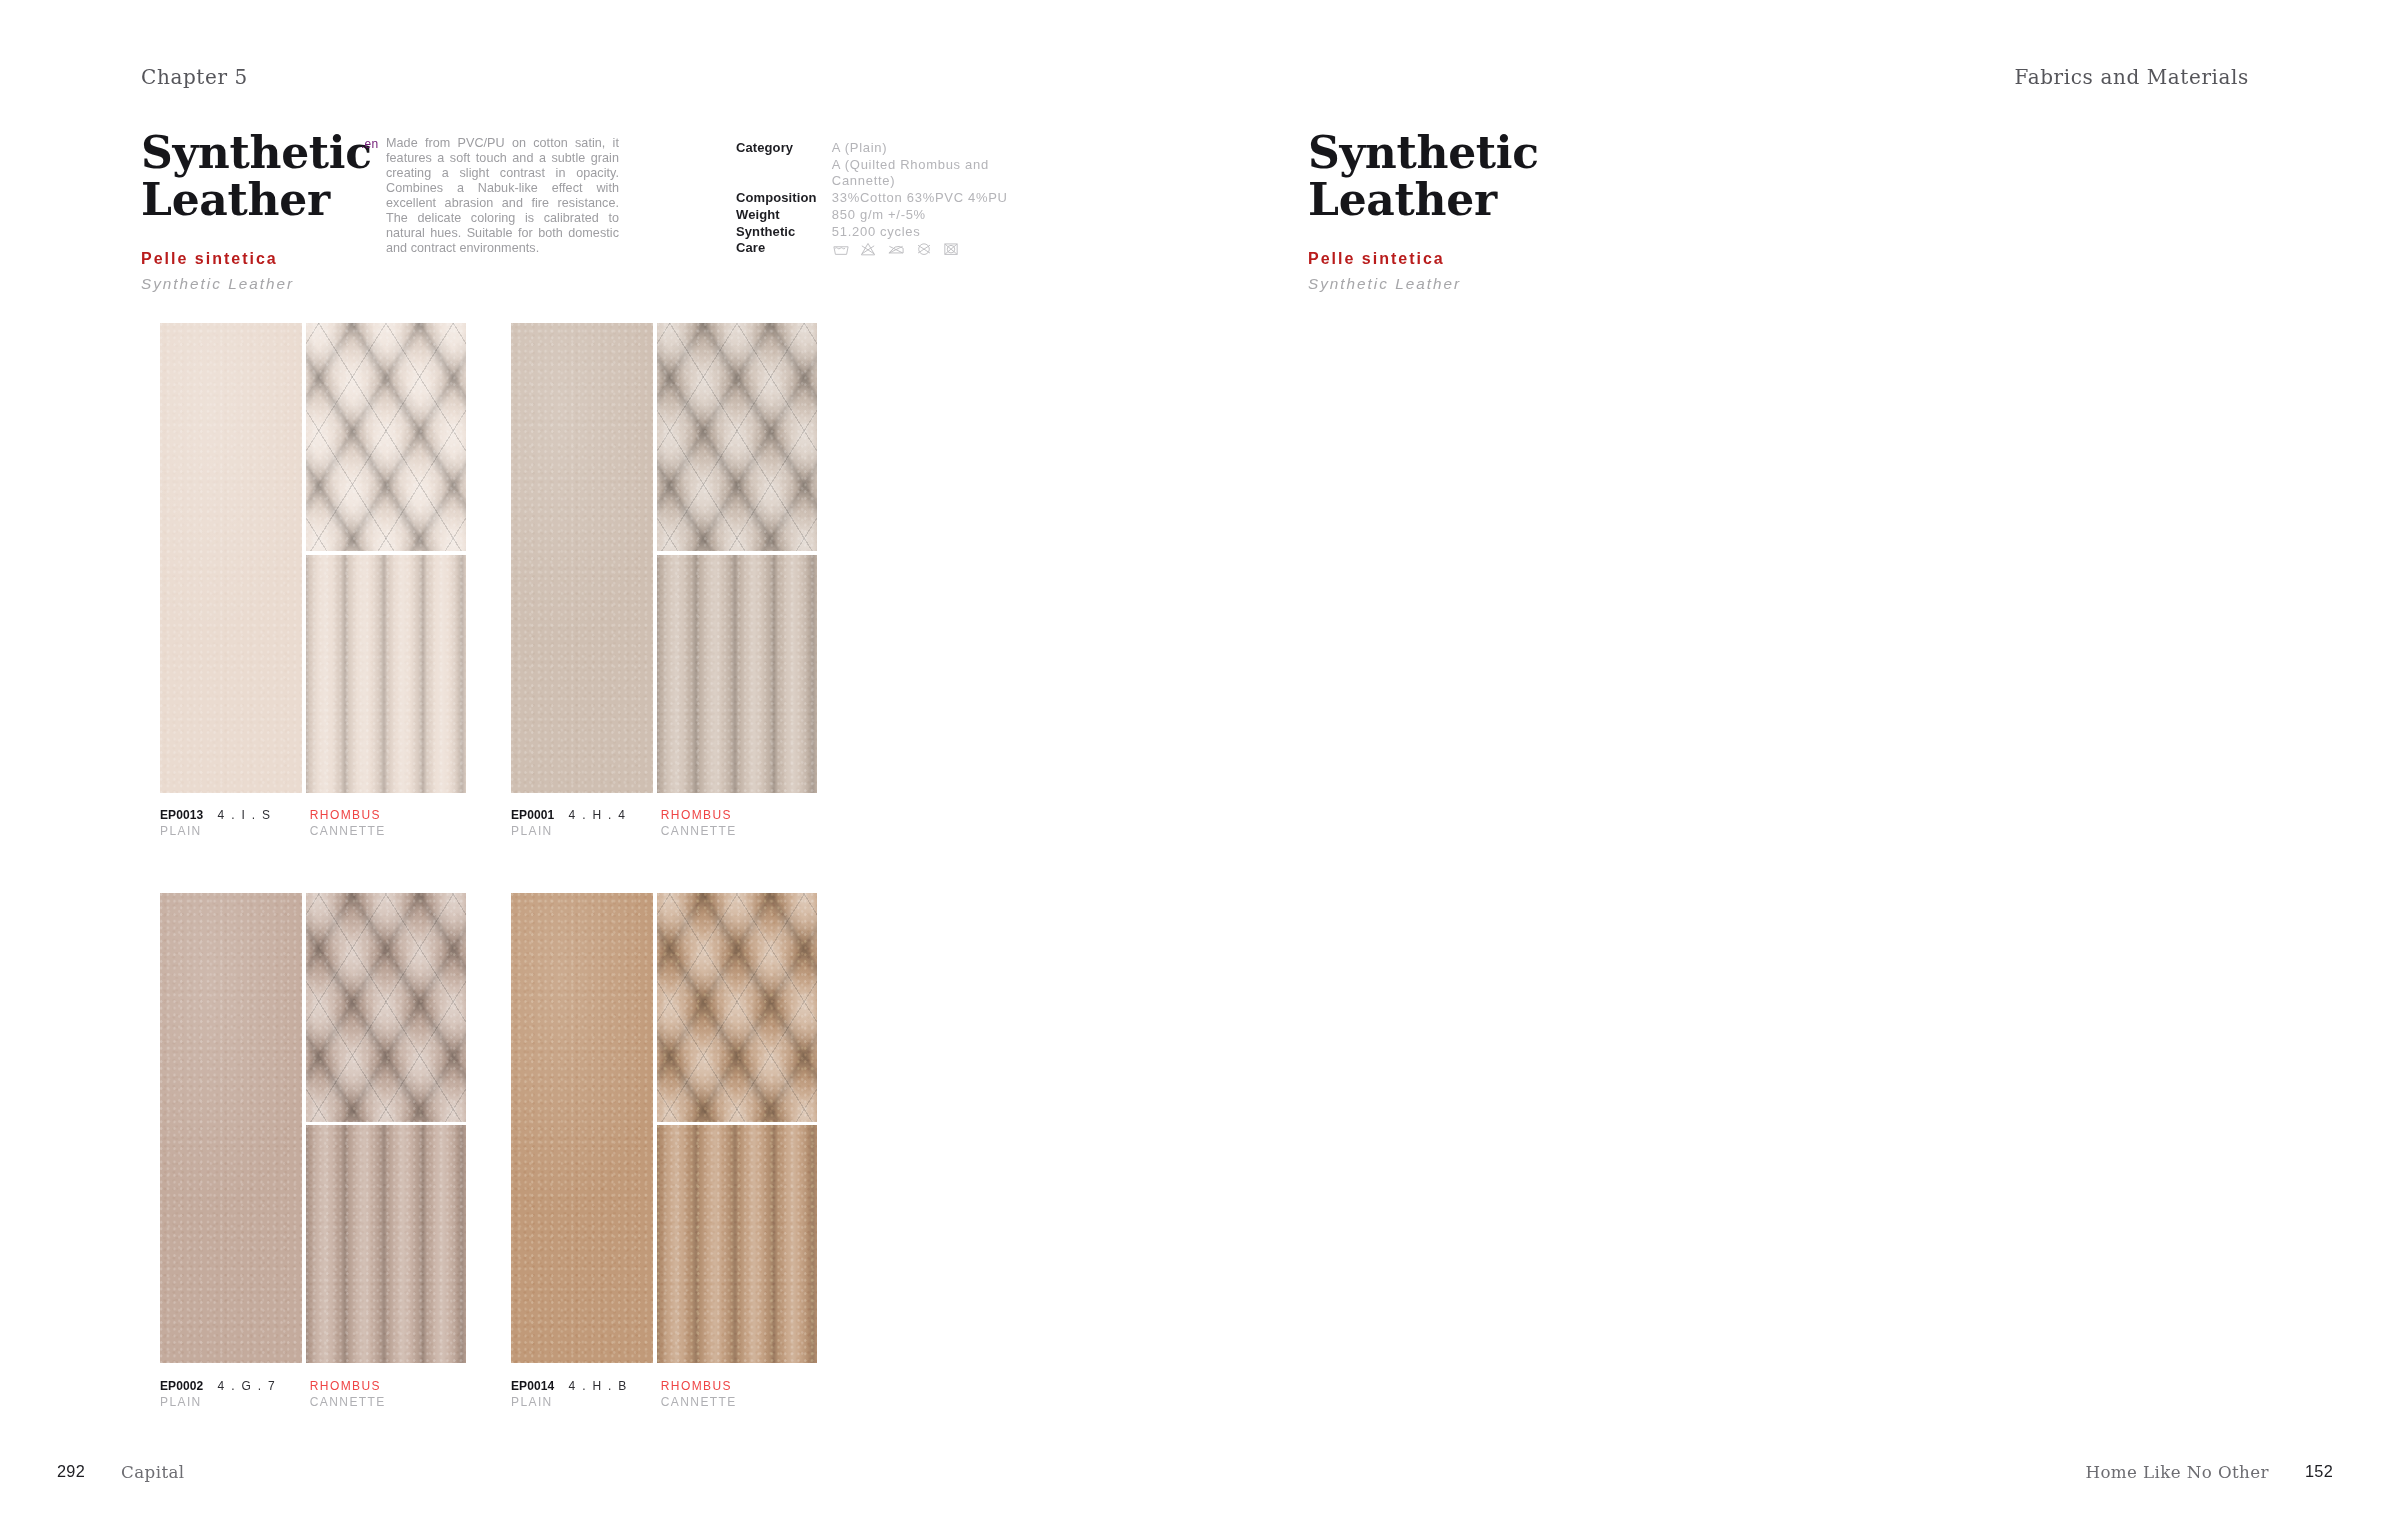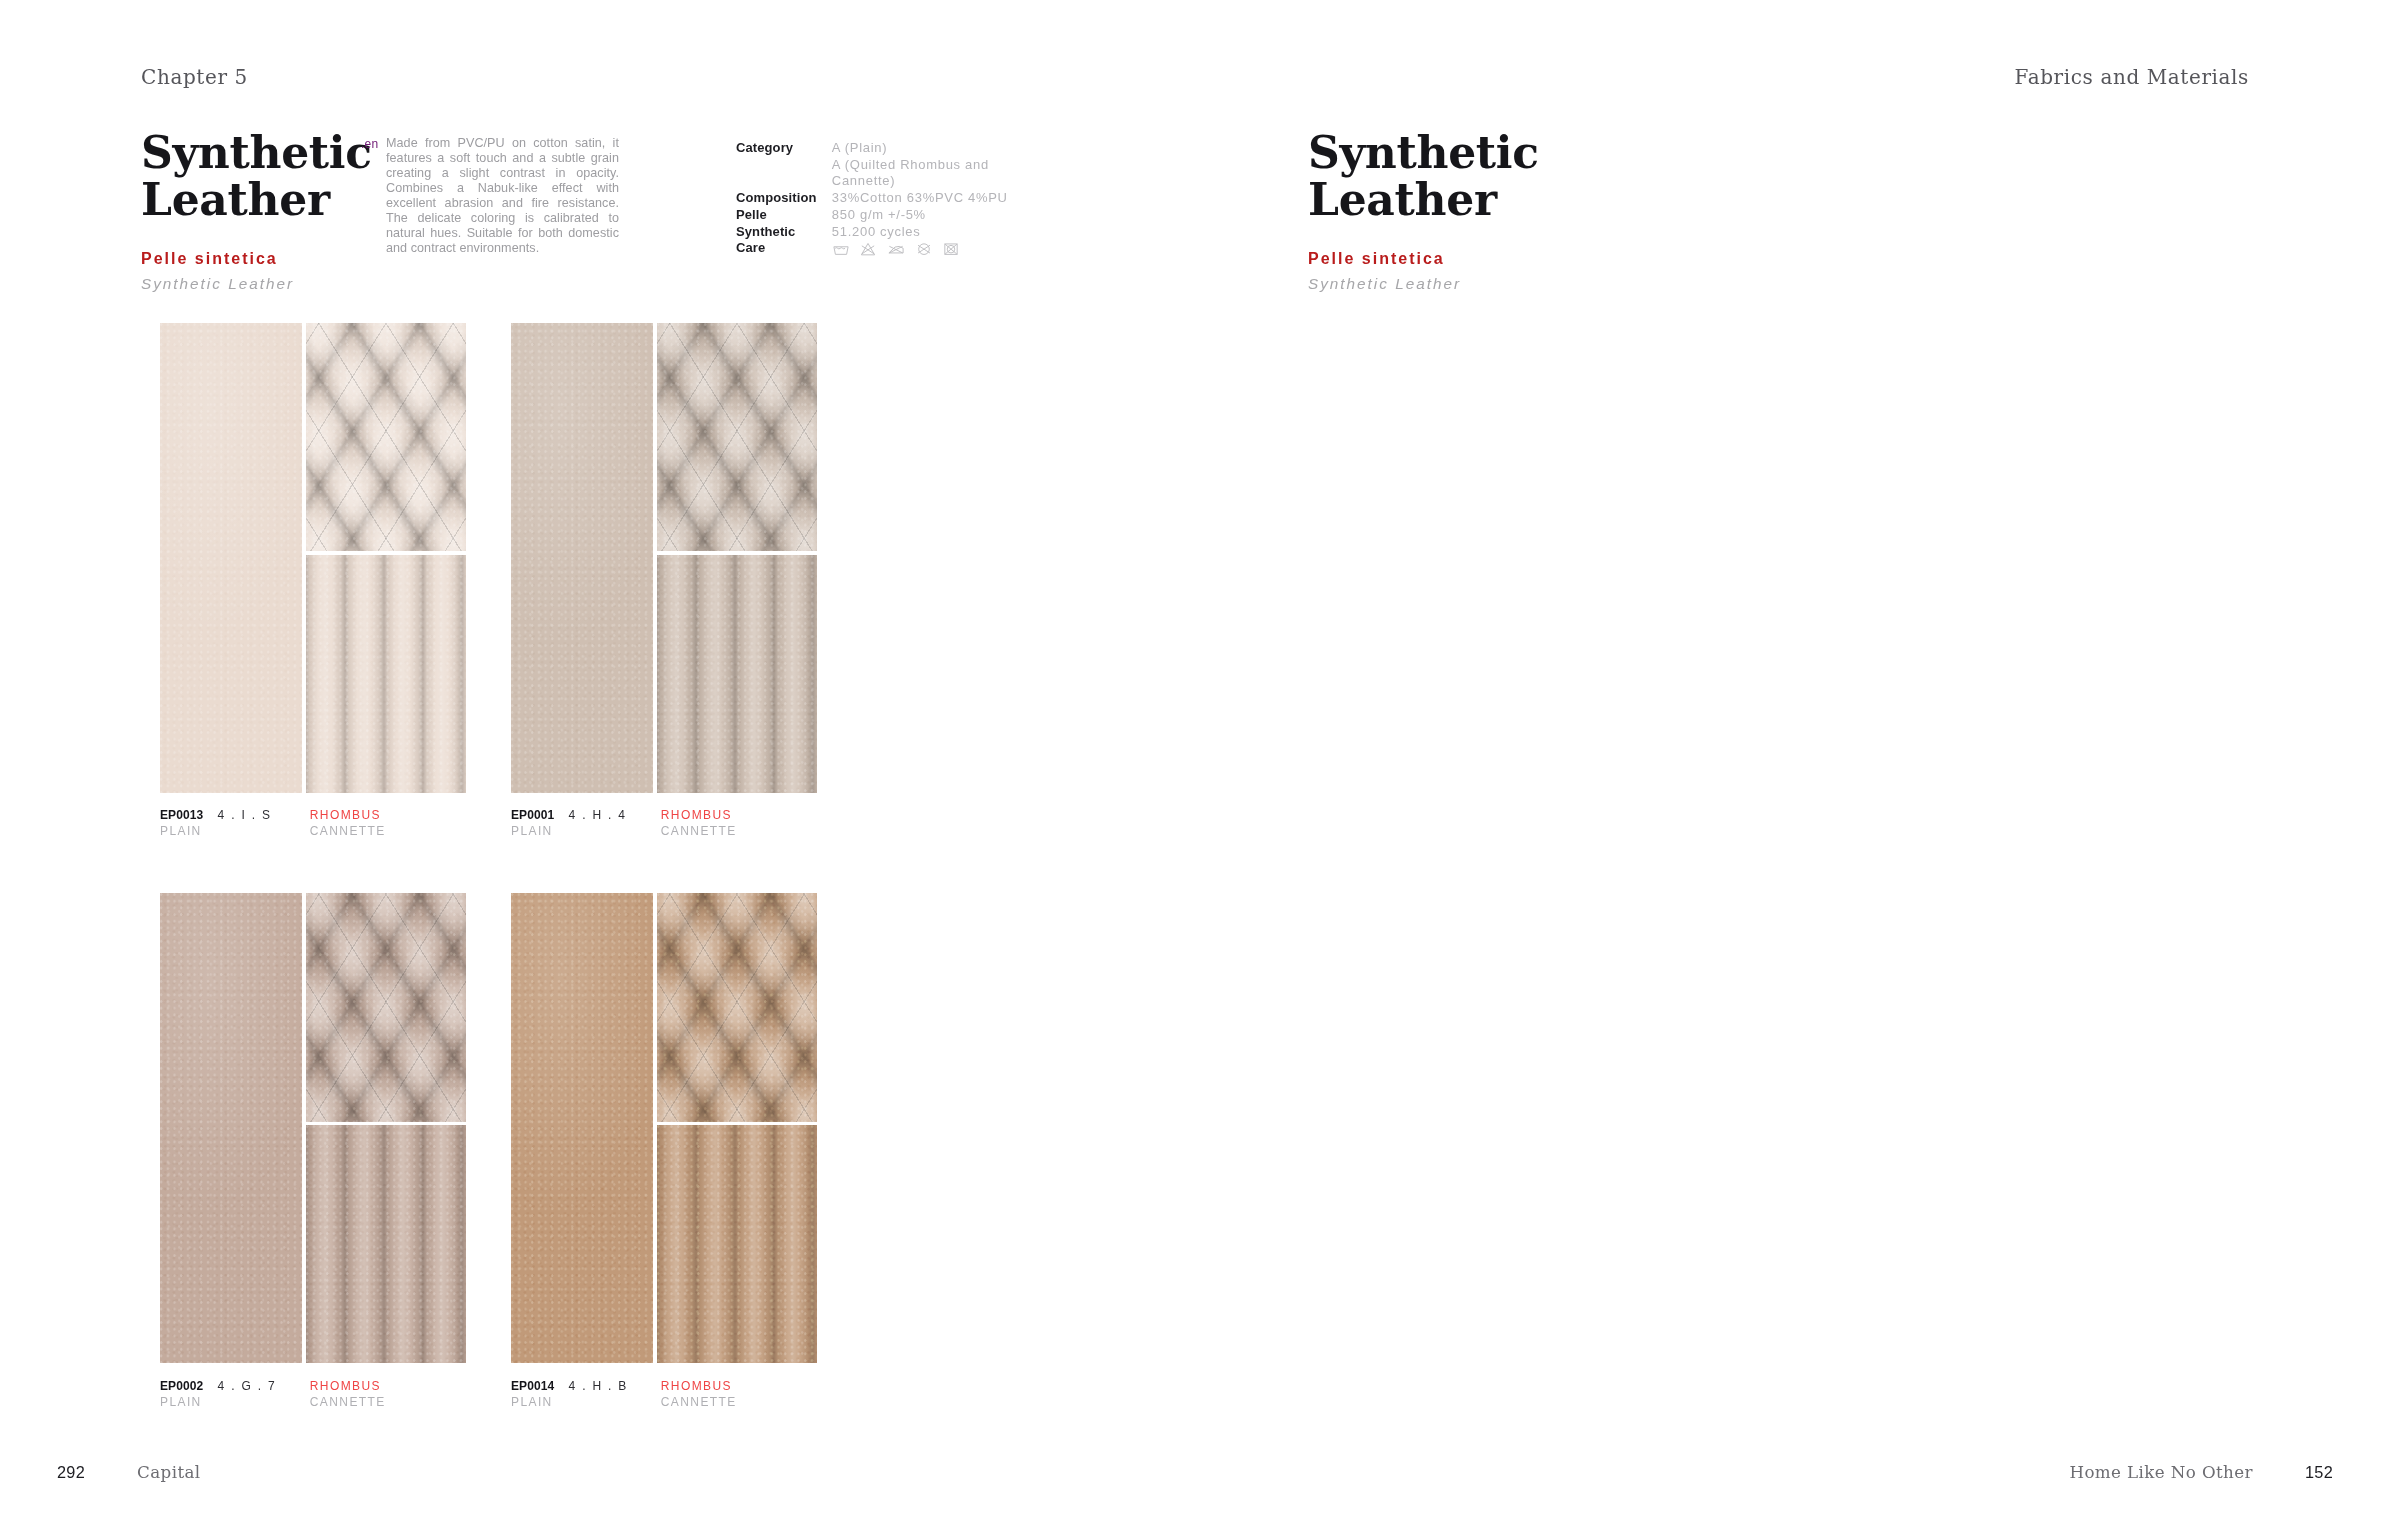--- a/index.html
+++ b/index.html
@@ -276,22 +276,22 @@
     letter-spacing: 1.4px;
     white-space: nowrap;
   }
   .cap-type-top { color: #ef4444; }
 
   
   .footer {
     position: absolute;
     bottom: 54px;
     display: flex;
-    align-items: center;
-    gap: 52px;
+    align-items: flex-start;
+    gap: 36px;
   }
   .footer-left  { left: 57px; }
   .footer-right { right: 57px; }
 
   .folio {
     font-size: 16.3px;
     font-weight: 400;
     color: #1d1d22;
     letter-spacing: 0.3px;
   }
@@ -327,21 +327,21 @@
         <div class="spec-key">Category</div>
         <div class="spec-val">
           <span class="val-line">A (Plain)</span>
           <span class="val-line">A (Quilted Rhombus and</span>
           <span class="val-line">Cannette)</span>
         </div>
         <div class="spec-key">Composition</div>
         <div class="spec-val">
           <span class="val-line">33%Cotton 63%PVC 4%PU</span>
         </div>
-        <div class="spec-key">Pelle</div>
+        <div class="spec-key">Weight</div>
         <div class="spec-val">
           <span class="val-line">850 g/m +/-5%</span>
         </div>
         <div class="spec-key">Synthetic</div>
         <div class="spec-val">
           <span class="val-line">51.200 cycles</span>
         </div>
         <div class="spec-key">Care</div>
         <div class="spec-val">
           <div class="care-icons">

